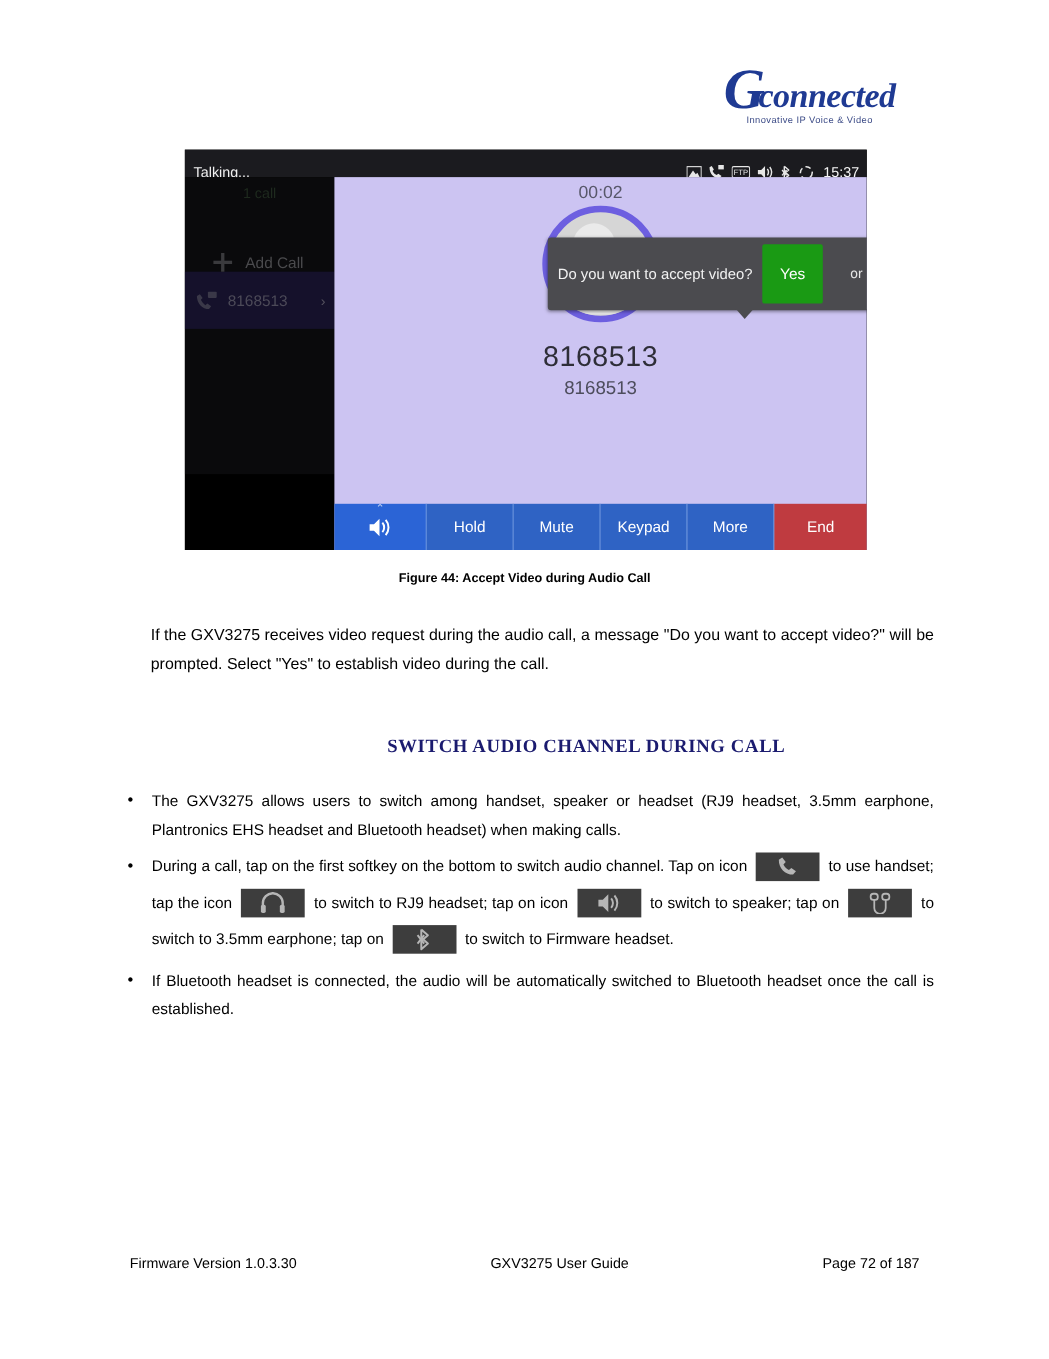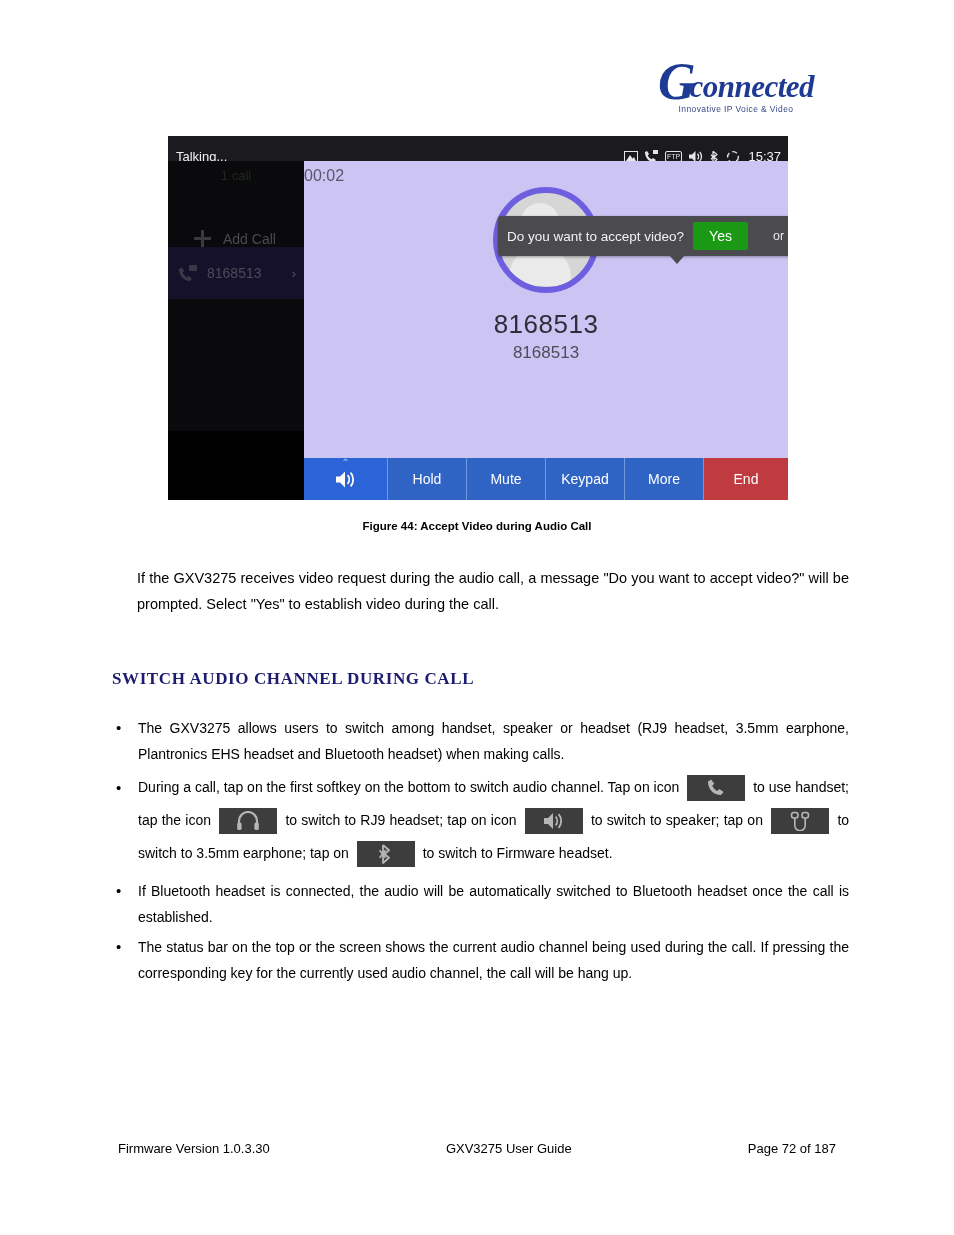--- a/index.html
+++ b/index.html
@@ -176,21 +176,21 @@
     background: #ccc4f2;
   }
   .call-state {
     text-align: center;
     color: #3c3c48;
     font-size: 18px;
     padding-top: 12px;
     letter-spacing: 0.2px;
   }
   .call-timer {
-    text-align: left;
+    text-align: center;
     color: #58586a;
     font-size: 16px;
     margin-top: 6px;
   }
   .avatar-wrap {
     margin: 2px auto 0;
     width: 94px;
     height: 94px;
     border-radius: 50%;
     border: 6px solid #6d5fe0;
@@ -247,21 +247,21 @@
   }
   .video-dialog-text {
     color: #f2f2f2;
     font-size: 13.5px;
     white-space: nowrap;
   }
   .btn-yes {
     background: #1a9a14;
     color: #ffffff;
     font-size: 14px;
-    padding: 6px 16px;
+    padding: 19px 16px;
     border-radius: 2px;
   }
   .btn-no {
     background: #d93b36;
     color: #ffffff;
     font-size: 14px;
     padding: 5px 18px;
     border-radius: 2px;
   }
   .dialog-or {
@@ -344,20 +344,21 @@
     line-height: 26px;
     text-align: justify;
   }
   .section-head {
     margin: 52px 0 0 112px;
     font-family: "Liberation Serif", serif;
     font-size: 17px;
     font-weight: bold;
     color: #1b1b6f;
     letter-spacing: 0.6px;
+    text-align: center;
   }
   ul.bullets {
     margin: 26px 105px 0 112px;
     padding: 0;
     list-style: none;
   }
   ul.bullets li {
     position: relative;
     padding-left: 26px;
     font-size: 14px;
@@ -559,23 +560,20 @@
             <line x1="1.6" y1="14.8" x2="7.6" y2="7.2" stroke="#b6b6b6" stroke-width="1.8"></line>
           </svg>
       </span>
       <span>to switch to Firmware headset.</span>
     </li>
 
     <li class="tight">
       <span>If Bluetooth headset is connected, the audio will be automatically switched to Bluetooth headset once the call is established.</span>
     </li>
 
-    <li class="tight">
-      <span>The status bar on the top or the screen shows the current audio channel being used during the call. If pressing the corresponding key for the currently used audio channel, the call will be hang up.</span>
-    </li>
   </ul>
 </div>
 
 <div class="footer">
   <span>Firmware Version 1.0.3.30</span>
   <span>GXV3275 User Guide</span>
   <span>Page 72 of 187</span>
 </div>
 
 </body></html>

